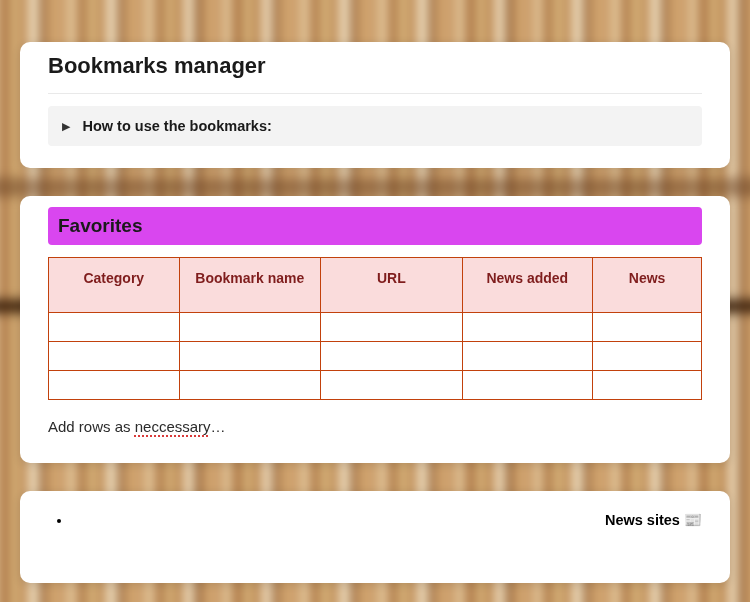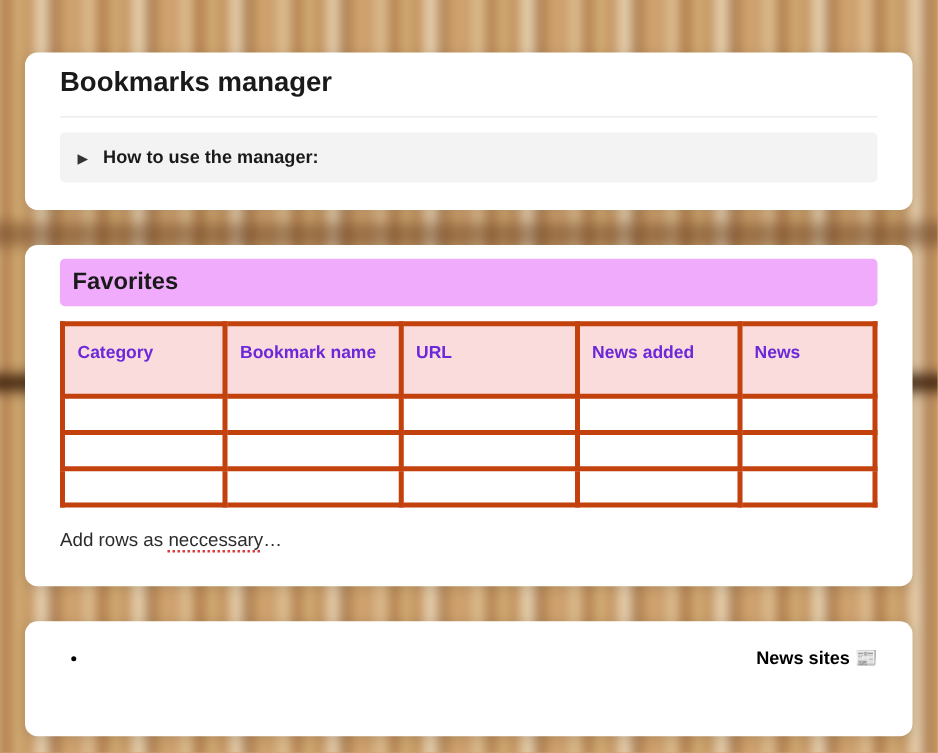--- a/index.html
+++ b/index.html
@@ -58,35 +58,35 @@
     background:#f3f3f3;
     border-radius:4px;
     padding:12px 14px;
     display:flex; align-items:center; gap:12px;
     cursor:pointer;
   }
   .tri { font-size:11px; color:#333; }
   .callout-text { font-size:14.5px; font-weight:700; color:#1a1a1a; }
   h2 { font-size:19px; font-weight:700; color:#1a1a1a; }
   .hband {
-    background:#f0abfc;
+    background:#d946ef;
     border-radius:4px;
     padding:8px 10px;
     margin-bottom:12px;
   }
   table {
     width:100%;
     border-collapse:collapse;
     table-layout:fixed;
   }
   th, td {
-    border:4px solid #c2410c;
-    text-align:left;
+    border:1px solid #c2410c;
+    text-align:center;
     font-size:14px;
-    color:#6d28d9;
+    color:#7f1d1d;
   }
   th {
     background:#fadcdc;
     font-weight:600;
     padding:12px 10px 26px 10px;
     vertical-align:top;
   }
   td { height:29px; padding:4px 8px; }
   .col-w1{width:120px} .col-w2{width:130px} .col-w3{width:130px} .col-w4{width:120px} .col-w5{width:100px}
   .hint {
@@ -109,21 +109,21 @@
 
 <div class="bg"></div>
 
 <div class="scroll">
 
   <div class="card">
     <h1>Bookmarks manager</h1>
     <hr class="sep">
     <div class="callout">
       <span class="tri">▶</span>
-      <span class="callout-text">How to use the manager:</span>
+      <span class="callout-text">How to use the bookmarks:</span>
     </div>
   </div>
 
   <div class="card">
     <div class="hband">
       <h2>Favorites</h2>
     </div>
     <table>
       <colgroup>
         <col class="col-w1">

